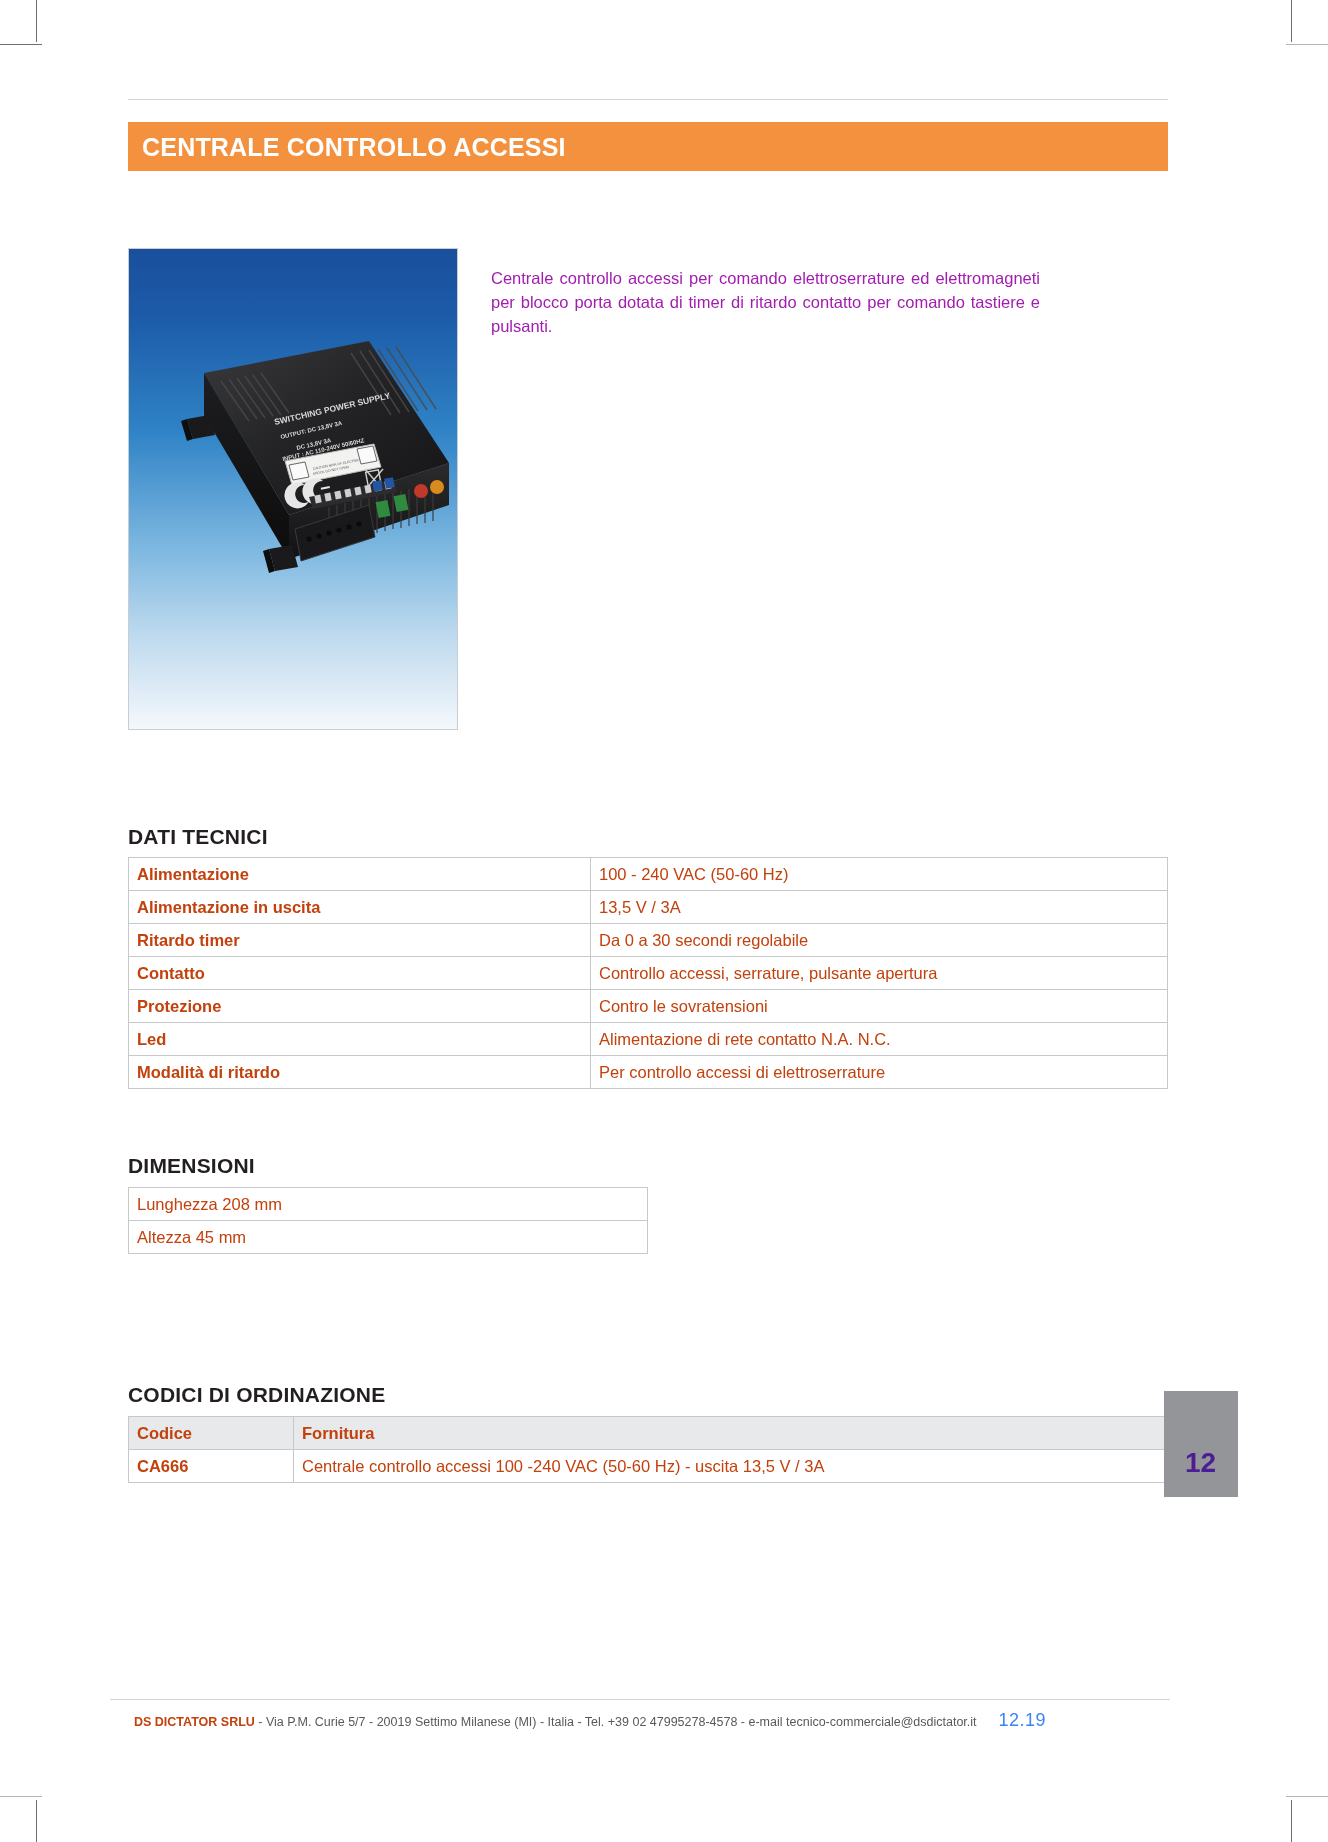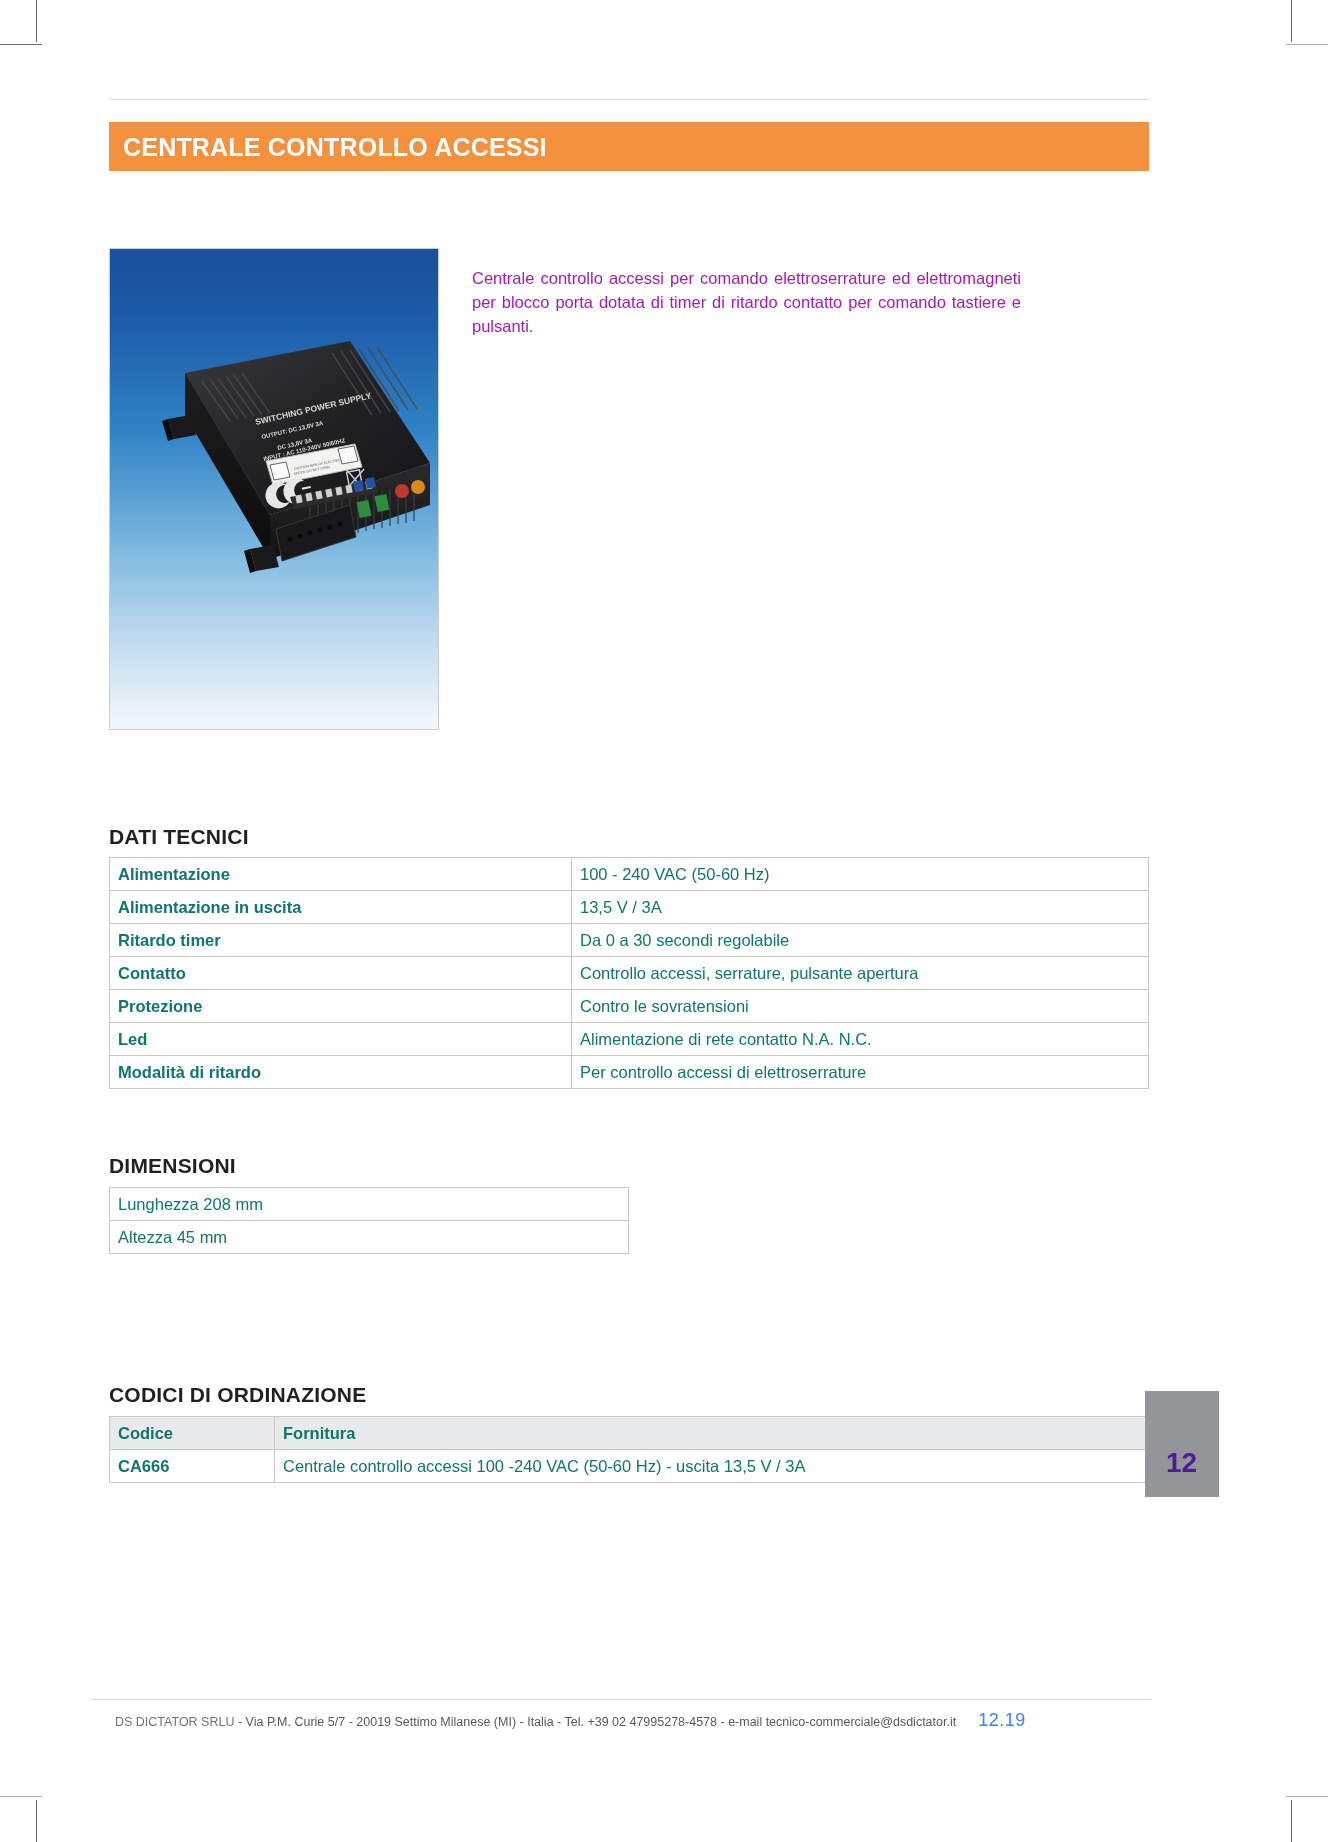--- a/index.html
+++ b/index.html
@@ -30,21 +30,21 @@
   .mark-tr-v { left: 1291px; top: 0px; }
   .mark-tr-h { left: 1286px; top: 44px; }
   .mark-bl-v { left: 36px;   top: 1800px; }
   .mark-bl-h { left: 0px;    top: 1796px; }
   .mark-br-v { left: 1291px; top: 1800px; }
   .mark-br-h { left: 1286px; top: 1796px; }
 
   
   .page {
     position: absolute;
-    left: 109px;
+    left: 128px;
     top: 0;
     width: 1100px;
     height: 1842px;
   }
 
   .top-rule {
     position: absolute;
     left: 0px;
     top: 99px;
     width: 1040px;
@@ -122,21 +122,21 @@
   table {
     position: absolute;
     border-collapse: collapse;
     table-layout: fixed;
   }
   table td, table th {
     border: 1px solid #c6c8ca;
     font-size: 16.5px;
     font-weight: normal;
     text-align: left;
-    color: #0f766e;
+    color: #c2410c;
     padding: 0 8px;
     height: 32px;
     vertical-align: middle;
   }
 
   #tech-table {
     left: 0px;
     top: 857px;
     width: 1040px;
   }
@@ -195,22 +195,22 @@
   .footer {
     position: absolute;
     left: -18px;
     top: 1710px;
     width: 1128px;
     font-size: 12.5px;
     color: #58595b;
     white-space: nowrap;
   }
   .footer .brand {
-    color: #737373;
-    font-weight: normal;
+    color: #c2410c;
+    font-weight: bold;
     padding-left: 24px;
   }
   .footer .rest { color: #58595b; }
   .footer .rev {
     color: #3b82f6;
     font-size: 18px;
     margin-left: 22px;
     letter-spacing: 0.5px;
   }
 </style>

